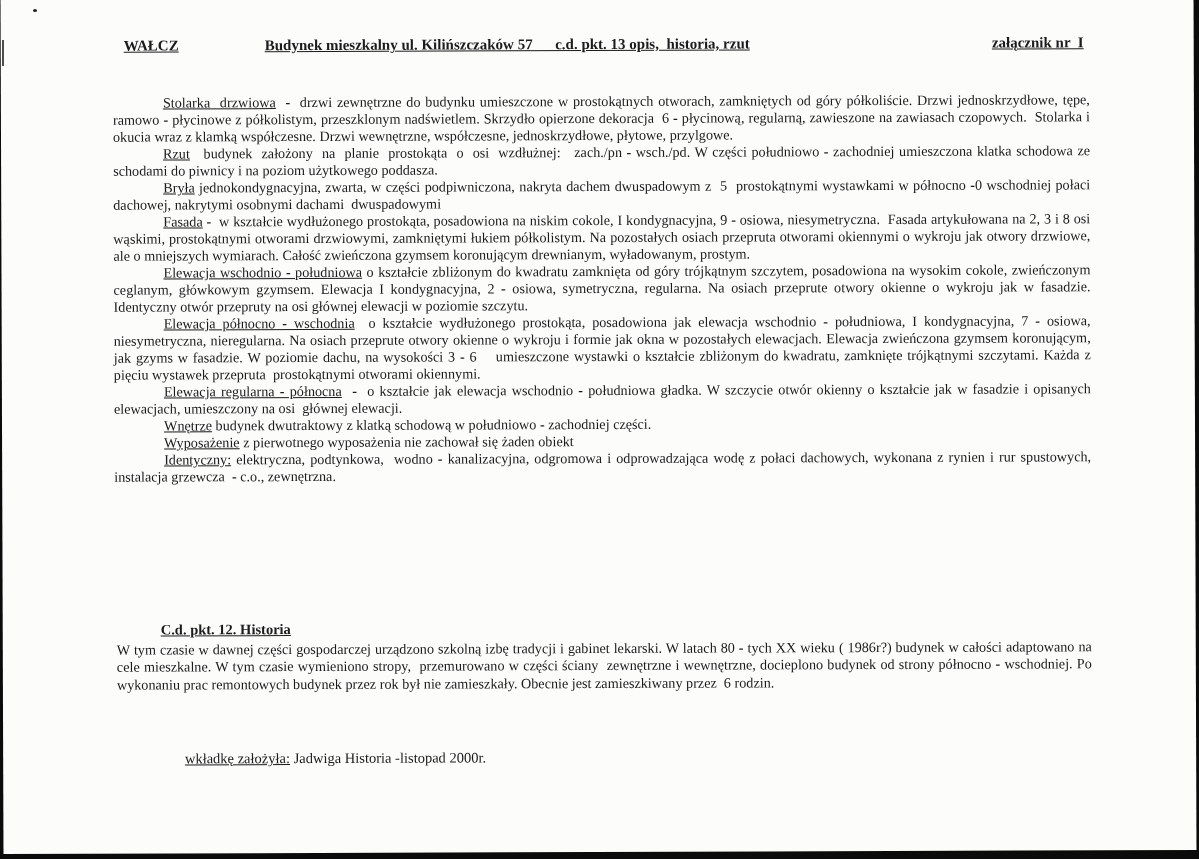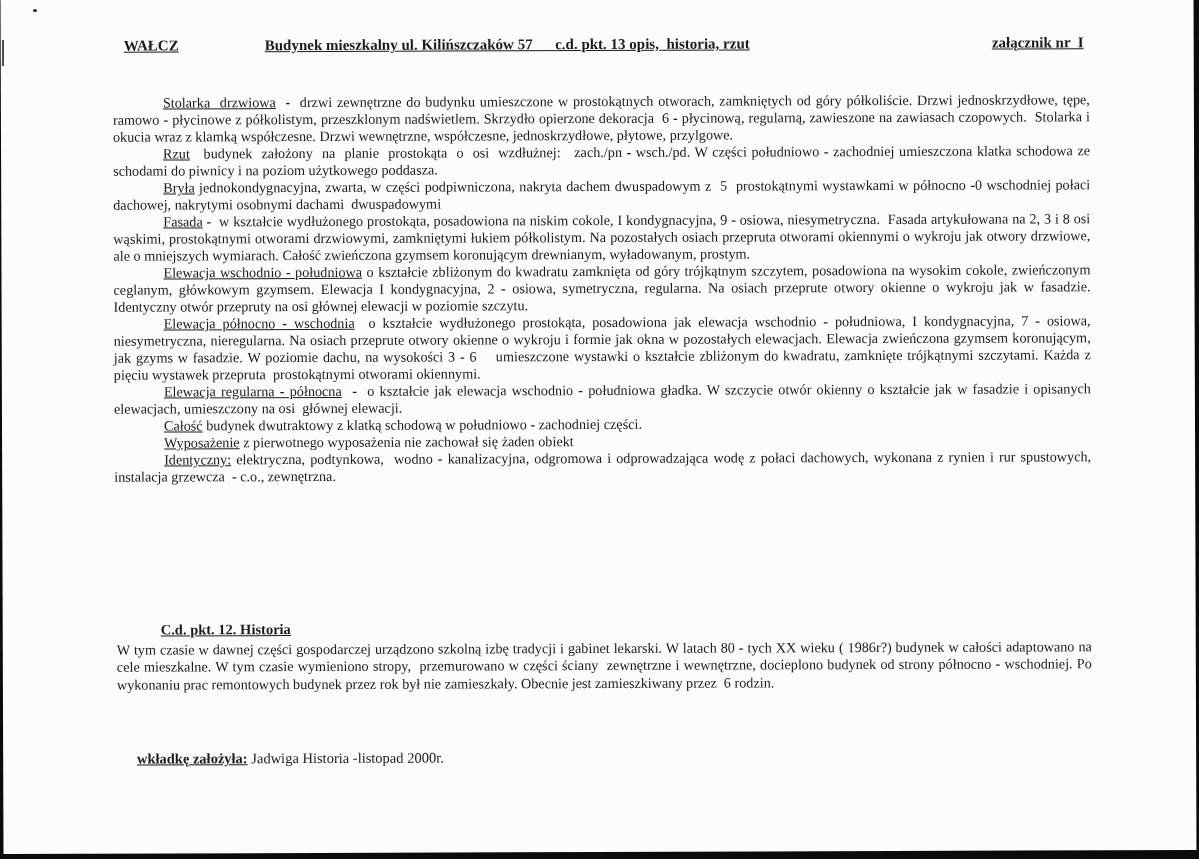--- a/index.html
+++ b/index.html
@@ -82,22 +82,23 @@
     text-align: justify;
     white-space: pre-wrap;
   }
 
   .footer-line {
     margin-top: 40px;
     font-size: 14.5px;
     white-space: pre-wrap;
   }
   .footer-line .lead {
-    font-weight: bold;
+    font-weight: normal;
     text-decoration: underline;
+    margin-left: 48px;
   }
 </style>
 </head>
 <body>
 
 <div class="scan-frame">
   <div class="page">
 
     <div class="doc-header">
       <span class="u h-left">WAŁCZ</span>
@@ -106,21 +107,21 @@
     </div>
 
     <div class="body-text">
       <p class="para"><span class="lead">Stolarka  drzwiowa</span><span>  -  drzwi zewnętrzne do budynku umieszczone w prostokątnych otworach, zamkniętych od góry półkoliście. Drzwi jednoskrzydłowe, tępe, ramowo - płycinowe z półkolistym, przeszklonym nadświetlem. Skrzydło opierzone dekoracja  6 - płycinową, regularną, zawieszone na zawiasach czopowych.  Stolarka i okucia wraz z klamką współczesne. Drzwi wewnętrzne, współczesne, jednoskrzydłowe, płytowe, przylgowe.</span></p>
       <p class="para"><span class="lead">Rzut</span><span>   budynek  założony  na  planie  prostokąta  o  osi  wzdłużnej:   zach./pn - wsch./pd. W części południowo - zachodniej umieszczona klatka schodowa ze schodami do piwnicy i na poziom użytkowego poddasza.</span></p>
       <p class="para"><span class="lead">Bryła</span><span> jednokondygnacyjna, zwarta, w części podpiwniczona, nakryta dachem dwuspadowym z  5  prostokątnymi wystawkami w północno -0 wschodniej połaci dachowej, nakrytymi osobnymi dachami  dwuspadowymi</span></p>
       <p class="para"><span class="lead">Fasada</span><span> -  w kształcie wydłużonego prostokąta, posadowiona na niskim cokole, I kondygnacyjna, 9 - osiowa, niesymetryczna.  Fasada artykułowana na 2, 3 i 8 osi wąskimi, prostokątnymi otworami drzwiowymi, zamkniętymi łukiem półkolistym. Na pozostałych osiach przepruta otworami okiennymi o wykroju jak otwory drzwiowe, ale o mniejszych wymiarach. Całość zwieńczona gzymsem koronującym drewnianym, wyładowanym, prostym.</span></p>
       <p class="para"><span class="lead">Elewacja wschodnio - południowa</span><span> o kształcie zbliżonym do kwadratu zamknięta od góry trójkątnym szczytem, posadowiona na wysokim cokole, zwieńczonym ceglanym, główkowym gzymsem. Elewacja I kondygnacyjna, 2 - osiowa, symetryczna, regularna. Na osiach przeprute otwory okienne o wykroju jak w fasadzie. Identyczny otwór przepruty na osi głównej elewacji w poziomie szczytu.</span></p>
       <p class="para"><span class="lead">Elewacja północno - wschodnia</span><span>  o kształcie wydłużonego prostokąta, posadowiona jak elewacja wschodnio - południowa, I kondygnacyjna, 7 - osiowa, niesymetryczna, nieregularna. Na osiach przeprute otwory okienne o wykroju i formie jak okna w pozostałych elewacjach. Elewacja zwieńczona gzymsem koronującym, jak gzyms w fasadzie. W poziomie dachu, na wysokości 3 - 6    umieszczone wystawki o kształcie zbliżonym do kwadratu, zamknięte trójkątnymi szczytami. Każda z pięciu wystawek przepruta  prostokątnymi otworami okiennymi.</span></p>
       <p class="para"><span class="lead">Elewacja regularna - północna</span><span>  -  o kształcie jak elewacja wschodnio - południowa gładka. W szczycie otwór okienny o kształcie jak w fasadzie i opisanych elewacjach, umieszczony na osi  głównej elewacji.</span></p>
-      <p class="para"><span class="lead">Całość</span><span> budynek dwutraktowy z klatką schodową w południowo - zachodniej części.</span></p>
+      <p class="para"><span class="lead">Wnętrze</span><span> budynek dwutraktowy z klatką schodową w południowo - zachodniej części.</span></p>
       <p class="para"><span class="lead">Wyposażenie</span><span> z pierwotnego wyposażenia nie zachował się żaden obiekt</span></p>
       <p class="para"><span class="lead">Identyczny:</span><span> elektryczna, podtynkowa,  wodno - kanalizacyjna, odgromowa i odprowadzająca wodę z połaci dachowych, wykonana z rynien i rur spustowych, instalacja grzewcza  - c.o., zewnętrzna.</span></p>
     </div>
 
     <div class="history">
       <p class="history-heading">C.d. pkt. 12. Historia</p>
       <p class="history-text">W tym czasie w dawnej części gospodarczej urządzono szkolną izbę tradycji i gabinet lekarski. W latach 80 - tych XX wieku ( 1986r?) budynek w całości adaptowano na cele mieszkalne. W tym czasie wymieniono stropy,  przemurowano w części ściany  zewnętrzne i wewnętrzne, docieplono budynek od strony północno - wschodniej. Po wykonaniu prac remontowych budynek przez rok był nie zamieszkały. Obecnie jest zamieszkiwany przez  6 rodzin.</p>
     </div>
 
     <div class="footer-line">

